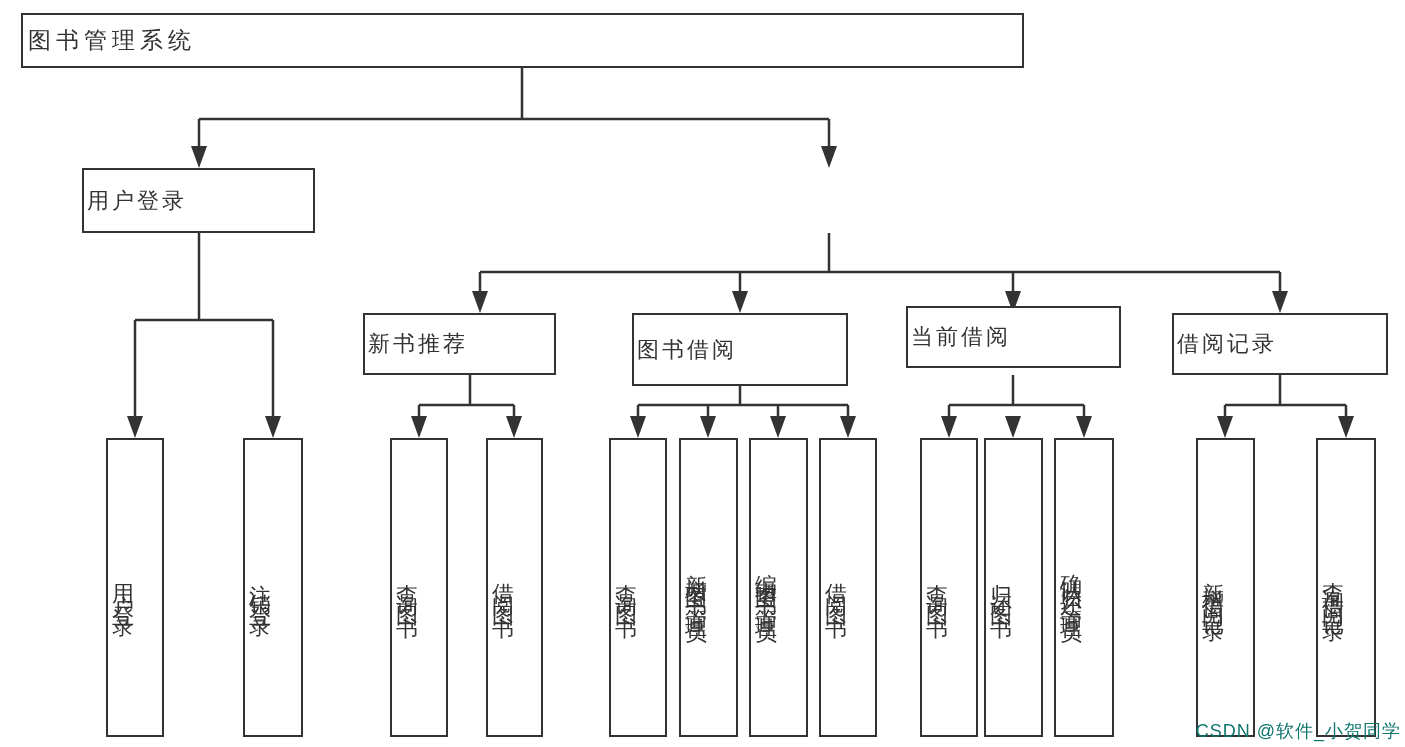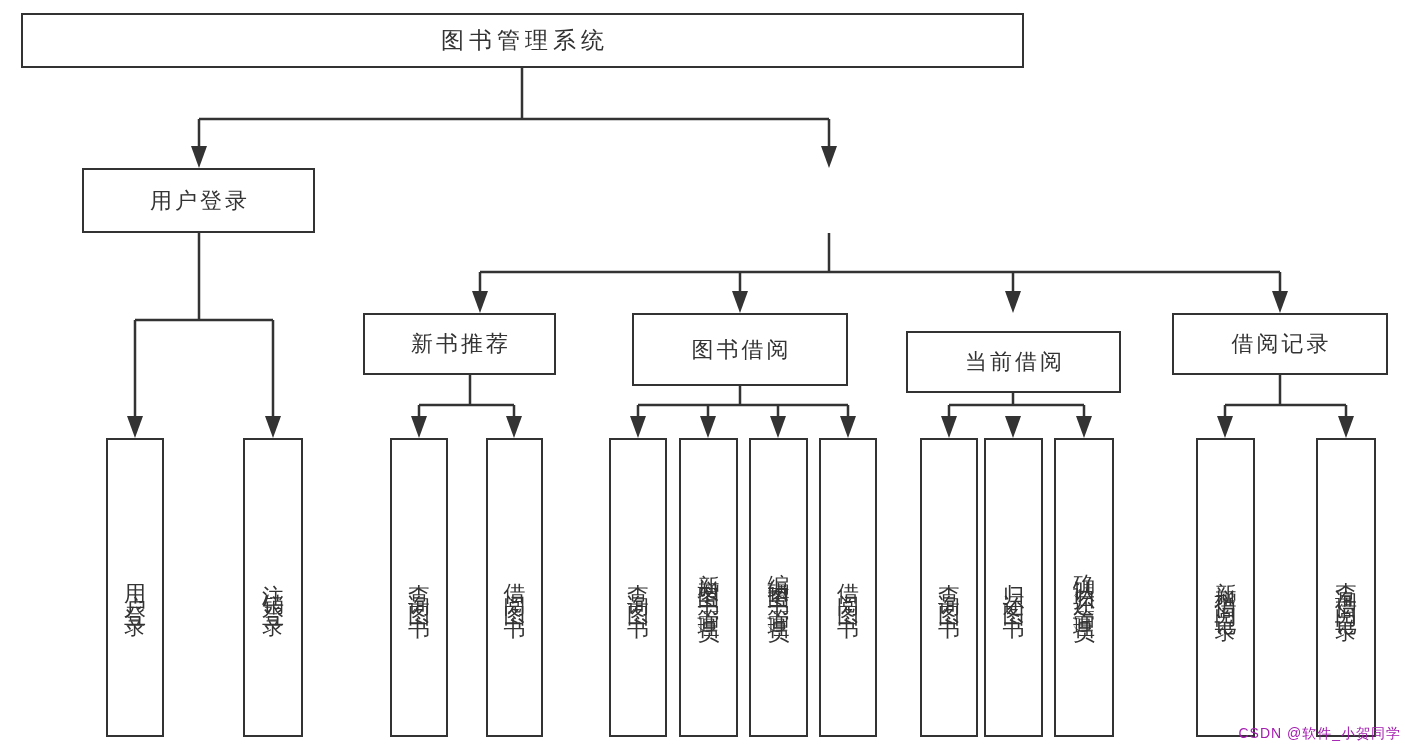--- a/index.html
+++ b/index.html
@@ -1,26 +1,26 @@
 <!DOCTYPE html>
 <html><head>
 <meta charset="utf-8">
 <style>
   html,body{margin:0;padding:0;background:#ffffff;}
   body{font-family:"Liberation Sans","DejaVu Sans",sans-serif;}
   .canvas{position:relative;width:1405px;height:747px;background:#ffffff;overflow:hidden;}
   .connectors{position:absolute;left:0;top:0;width:1405px;height:747px;}
   .box{position:absolute;box-sizing:border-box;border:2.5px solid #333333;background:#ffffff;
-       display:flex;align-items:center;justify-content:center;color:#333333;}
+       display:flex;align-items:center;justify-content:flex-start;color:#333333;}
   .box.root-box span{font-size:23px;letter-spacing:5px;text-indent:5px;}
   .box.h2 span{font-size:22px;letter-spacing:3px;text-indent:3px;}
   .box.v span{writing-mode:vertical-rl;text-orientation:mixed;font-size:22px;letter-spacing:11px;}
   .box.v.mid span{letter-spacing:8px;}
   .box.v.long span{letter-spacing:7px;}
-  .watermark{position:absolute;right:4px;bottom:4px;color:#a21caf;font-size:14px;
+  .watermark{position:absolute;right:4px;bottom:4px;color:#0f766e;font-size:18px;
              letter-spacing:1px;z-index:5;white-space:nowrap;}
 </style>
 </head>
 <body>
 
 <div class="canvas">
 
   <svg class="connectors" viewBox="0 0 1405 747" xmlns="http://www.w3.org/2000/svg">
     <path fill="none" stroke="#333333" stroke-width="2.5" d="
       M522,68 V119 M199,119 H829 M199,119 V150 M829,119 V150
@@ -60,21 +60,21 @@
   <div class="box h2" style="left:82px;top:168px;width:233px;height:65px">
     <span>用户登录</span>
   </div>
 
   <div class="box h2" style="left:363px;top:313px;width:193px;height:62px">
     <span>新书推荐</span>
   </div>
   <div class="box h2" style="left:632px;top:313px;width:216px;height:73px">
     <span>图书借阅</span>
   </div>
-  <div class="box h2" style="left:906px;top:331px;width:215px;height:62px">
+  <div class="box h2" style="left:906px;top:306px;width:215px;height:62px">
     <span>当前借阅</span>
   </div>
   <div class="box h2" style="left:1172px;top:313px;width:216px;height:62px">
     <span>借阅记录</span>
   </div>
 
   <div class="box v" style="left:106px;top:438px;width:58px;height:299px">
     <span>用户登录</span>
   </div>
   <div class="box v" style="left:243px;top:438px;width:60px;height:299px">

